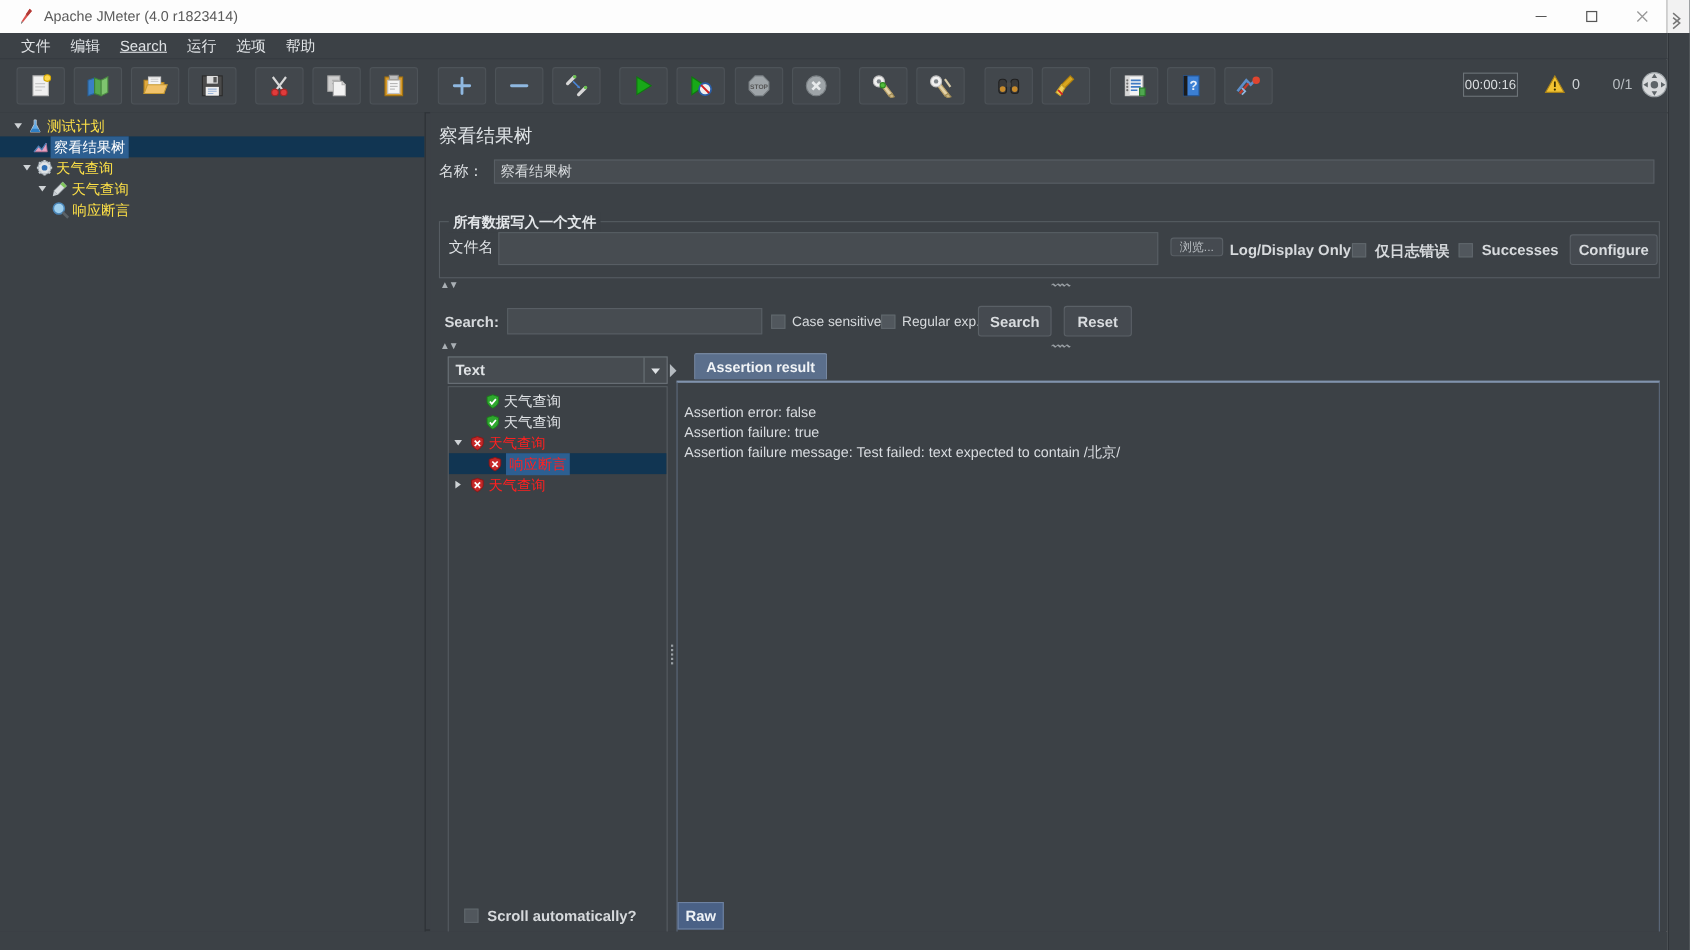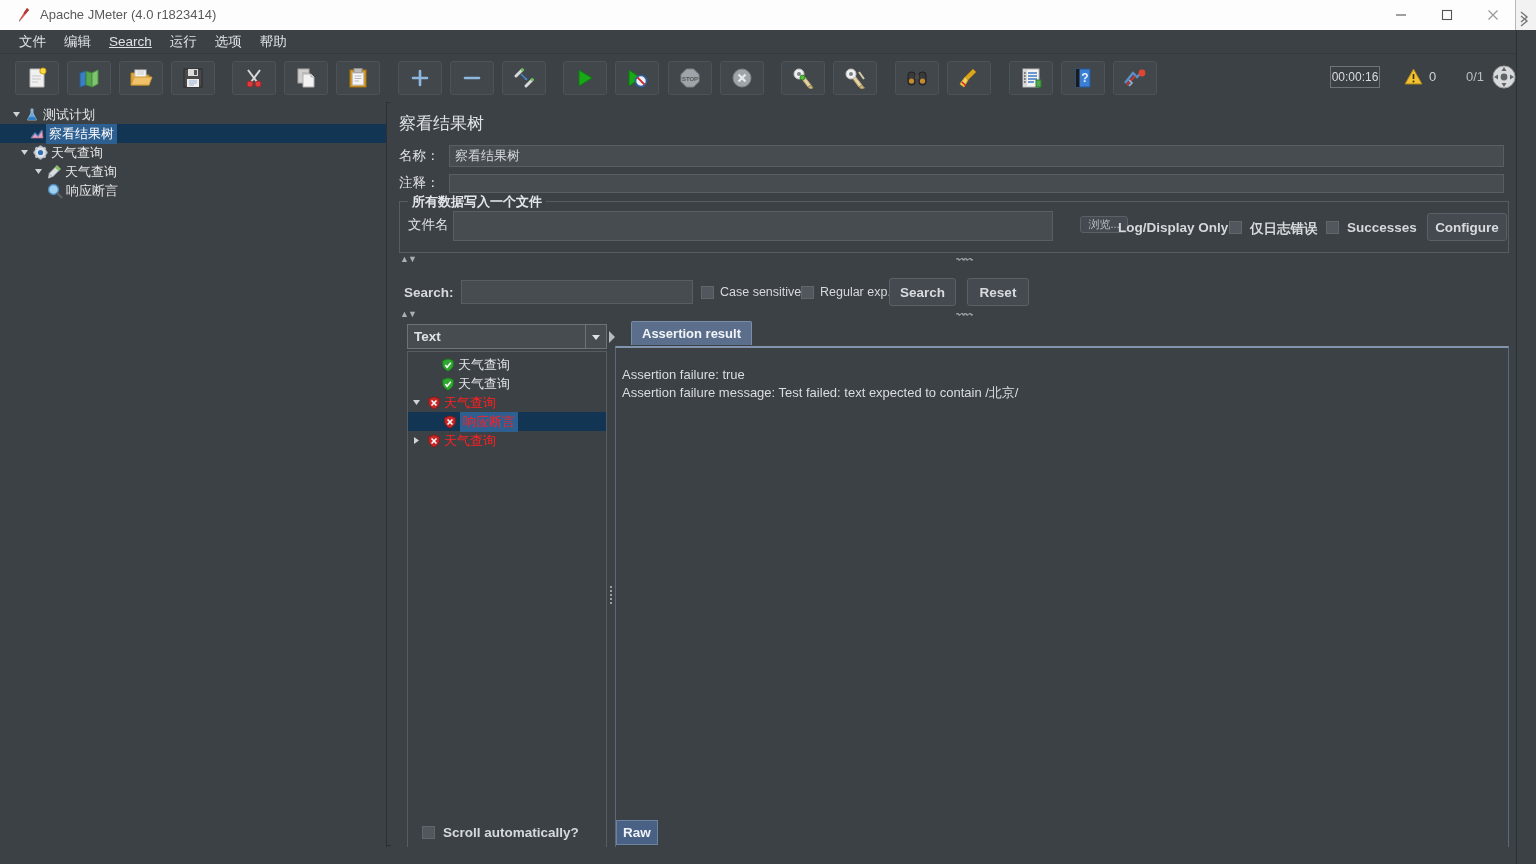--- a/index.html
+++ b/index.html
@@ -84,21 +84,21 @@
   .leftpanel{
     position:absolute;left:0;top:102px;width:386px;height:745px;
     background:#3c4146;border-right:1px solid #2b3034;overflow:hidden;
   }
   .tree-row{
     position:relative;height:19px;display:flex;align-items:center;white-space:nowrap;cursor:default;
   }
   .tree-row.sel{background:#113552;}
   .tree-row .twisty{width:13px;height:19px;display:flex;align-items:center;justify-content:center;}
   .tree-row .ticon{width:18px;height:19px;display:flex;align-items:center;justify-content:center;}
-  .tree-row .tlabel{font-size:13px;color:#e5e5e5;padding-left:2px;}
+  .tree-row .tlabel{font-size:13px;color:#fde047;padding-left:2px;}
   .tree-row.sel .tlabel{background:#2d5f91;color:#ffffff;padding:1px 3px;}
   .grip-dots{position:absolute;width:5px;}
   .grip-dots i{display:block;width:2px;height:2px;background:#9aa0a5;margin:2px 0 0 1px;}
 
   
   .rightpanel{
     position:absolute;left:391px;top:102px;width:1125px;height:745px;
     background:#3c4146;overflow:hidden;
   }
   .panel-title{
@@ -514,30 +514,26 @@
 
   <div class="rightpanel">
 
     <div class="panel-title">察看结果树</div>
 
     <div class="field-row" style="top:43px;width:1110px;">
       <span class="field-label" style="width:50px;">名称：</span>
       <input class="text-input" style="width: 1055px; height: 22px;" value="察看结果树">
     </div>
 
-    <div class="field-row" style="top:70px;width:1110px;">
-      <span class="field-label" style="width:50px;">注释：</span>
-      <input class="text-input" style="width: 1055px; height: 19px;" value="">
-    </div>
 
     <div class="groupbox" style="left:8px;top:99px;width:1110px;height:52px;">
       <span class="gtitle">所有数据写入一个文件</span>
       <span class="field-label" style="position:absolute;left:8px;top:14px;">文件名</span>
       <input class="text-input" style="position: absolute; left: 53px; top: 9px; width: 600px; height: 30px;" value="">
-      <div class="btn small" style="position:absolute;left:680px;top:14px;width:48px;height:17px;text-align:center;">浏览...</div>
+      <div class="btn small" style="position:absolute;left:664px;top:14px;width:48px;height:17px;text-align:center;">浏览...</div>
       <span class="lbl b" style="position:absolute;left:718px;top:18px;">Log/Display Only:</span>
       <span class="chk" style="position:absolute;left:829px;top:19px;"></span>
       <span class="lbl b" style="position:absolute;left:850px;top:18px;">仅日志错误</span>
       <span class="chk" style="position:absolute;left:926px;top:19px;"></span>
       <span class="lbl b" style="position:absolute;left:947px;top:18px;">Successes</span>
       <div class="btn" style="position:absolute;left:1027px;top:11px;width:80px;height:28px;">Configure</div>
     </div>
 
     <div class="tiny-arrows" style="left:9px;top:152px;">▲▼</div>
     <div class="zigzag" style="left:565px;top:150px;">〰〰</div>
@@ -643,20 +639,21 @@
     <svg style="position:absolute;left:216px;top:228px;width:9px;height:14px;" viewBox="0 0 9 14">
       <path d="M2 1 L2 13 L8 7 Z" fill="#b5bbc0"></path>
     </svg>
 
     <div class="tabstrip" style="left:240px;top:219px;">
       <div class="tab">Assertion result</div>
     </div>
 
     <div class="tabcontent" style="left:224px;top:244px;width:894px;height:575px;">
       <div style="padding-top:18px;">
+        <div class="assert-line">Assertion error: false</div>
         <div class="assert-line">Assertion failure: true</div>
         <div class="assert-line">Assertion failure message: Test failed: text expected to contain /北京/</div>
       </div>
     </div>
 
     <div class="raw-btn" style="left:225px;top:718px;width:42px;height:25px;">Raw</div>
 
   </div>
 
   <div class="bottombar"></div>

